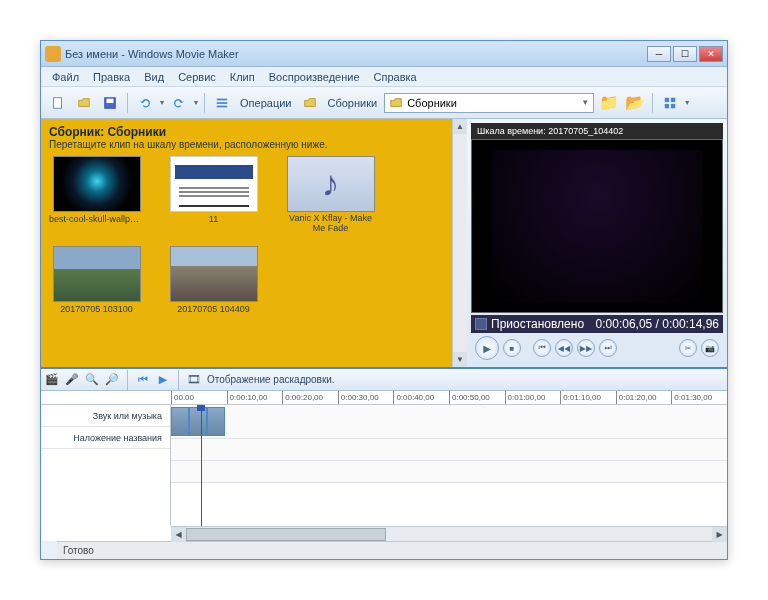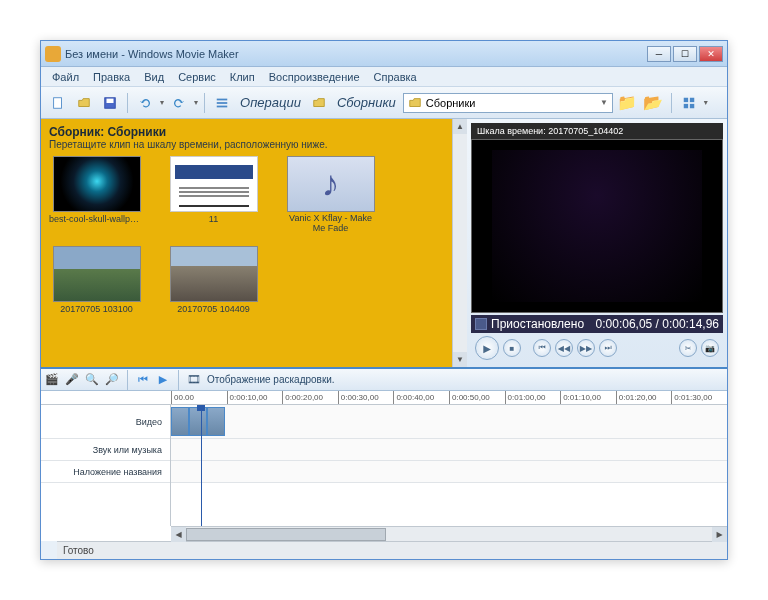--- a/index.html
+++ b/index.html
@@ -9,21 +9,21 @@
 .titlebar .icon { width: 16px; height: 16px; background: #e8a838; border-radius: 3px; margin-right: 4px; }
 .titlebar .title { font-size: 11px; color: #2a4a6a; flex: 1; }
 .winbtns { display: flex; gap: 2px; }
 .winbtn { width: 24px; height: 16px; border: 1px solid #7a9ac0; background: linear-gradient(#f0f6fc,#d0e0f0); font-size: 9px; display: flex; align-items: center; justify-content: center; cursor: pointer; }
 .winbtn.close { background: linear-gradient(#f08888,#d04040); color: #fff; }
 .menubar { height: 20px; background: #e8f0f8; display: flex; align-items: center; padding: 0 4px; border-bottom: 1px solid #c8d8e8; }
 .menuitem { font-size: 11px; color: #2a4a6a; padding: 2px 7px; cursor: pointer; }
 .toolbar { height: 32px; background: linear-gradient(#f4f8fc,#dce8f4); display: flex; align-items: center; padding: 0 6px; gap: 4px; border-bottom: 1px solid #a8c0d8; }
 .tbtn { width: 22px; height: 22px; display: flex; align-items: center; justify-content: center; cursor: pointer; border-radius: 2px; }
 .tsep { width: 1px; height: 20px; background: #a8c0d8; margin: 0 2px; }
-.tlabel { font-size: 13px; color: #2a4a6a; padding: 0 3px; font-style: italic; }
+.tlabel { font-size: 11px; color: #2a4a6a; padding: 0 3px; }
 .tcombo { height: 20px; border: 1px solid #88a8c8; background: #fff; font-size: 11px; padding: 0 4px; display: flex; align-items: center; gap: 4px; flex: 1; max-width: 210px; }
 .tcombo .arrow { margin-left: auto; font-size: 8px; color: #666; }
 .main { flex: 1; display: flex; flex-direction: column; min-height: 0; }
 .upper { display: flex; height: 250px; border-bottom: 2px solid #4a88c8; }
 .collections { flex: 1; background: #eab308; padding: 6px 8px; overflow: hidden; position: relative; }
 .coll-title { font-size: 12px; font-weight: bold; color: #1a2a3a; }
 .coll-sub { font-size: 10px; color: #2a3a4a; margin-bottom: 4px; }
 .thumbs { display: flex; flex-wrap: wrap; gap: 12px 22px; margin-top: 6px; }
 .thumb { width: 95px; display: flex; flex-direction: column; align-items: center; cursor: pointer; }
 .thumb-img { width: 88px; height: 56px; background: #333; border: 1px solid #888; position: relative; overflow: hidden; }
@@ -242,24 +242,20 @@
           <span>0:00:30,00</span>
           <span>0:00:40,00</span>
           <span>0:00:50,00</span>
           <span>0:01:00,00</span>
           <span>0:01:10,00</span>
           <span>0:01:20,00</span>
           <span>0:01:30,00</span>
       </div>
       <div class="tl-body">
         <div class="tl-labels">
-          <div class="tl-row">
-              <span>Видео</span>
-              <span style="position:absolute;right:-12px;font-size:9px;color:#555">⊞</span>
-            </div>
           <div class="tl-row short">Звук или музыка</div>
           <div class="tl-row short">Наложение названия</div>
         </div>
         <div class="tl-tracks">
           <div class="track">
             <div class="clip" style="left:0;width:18px"></div>
             <div class="clip" style="left:18px;width:18px"></div>
             <div class="clip" style="left:36px;width:18px"></div>
           </div>
           <div class="track short"></div>

